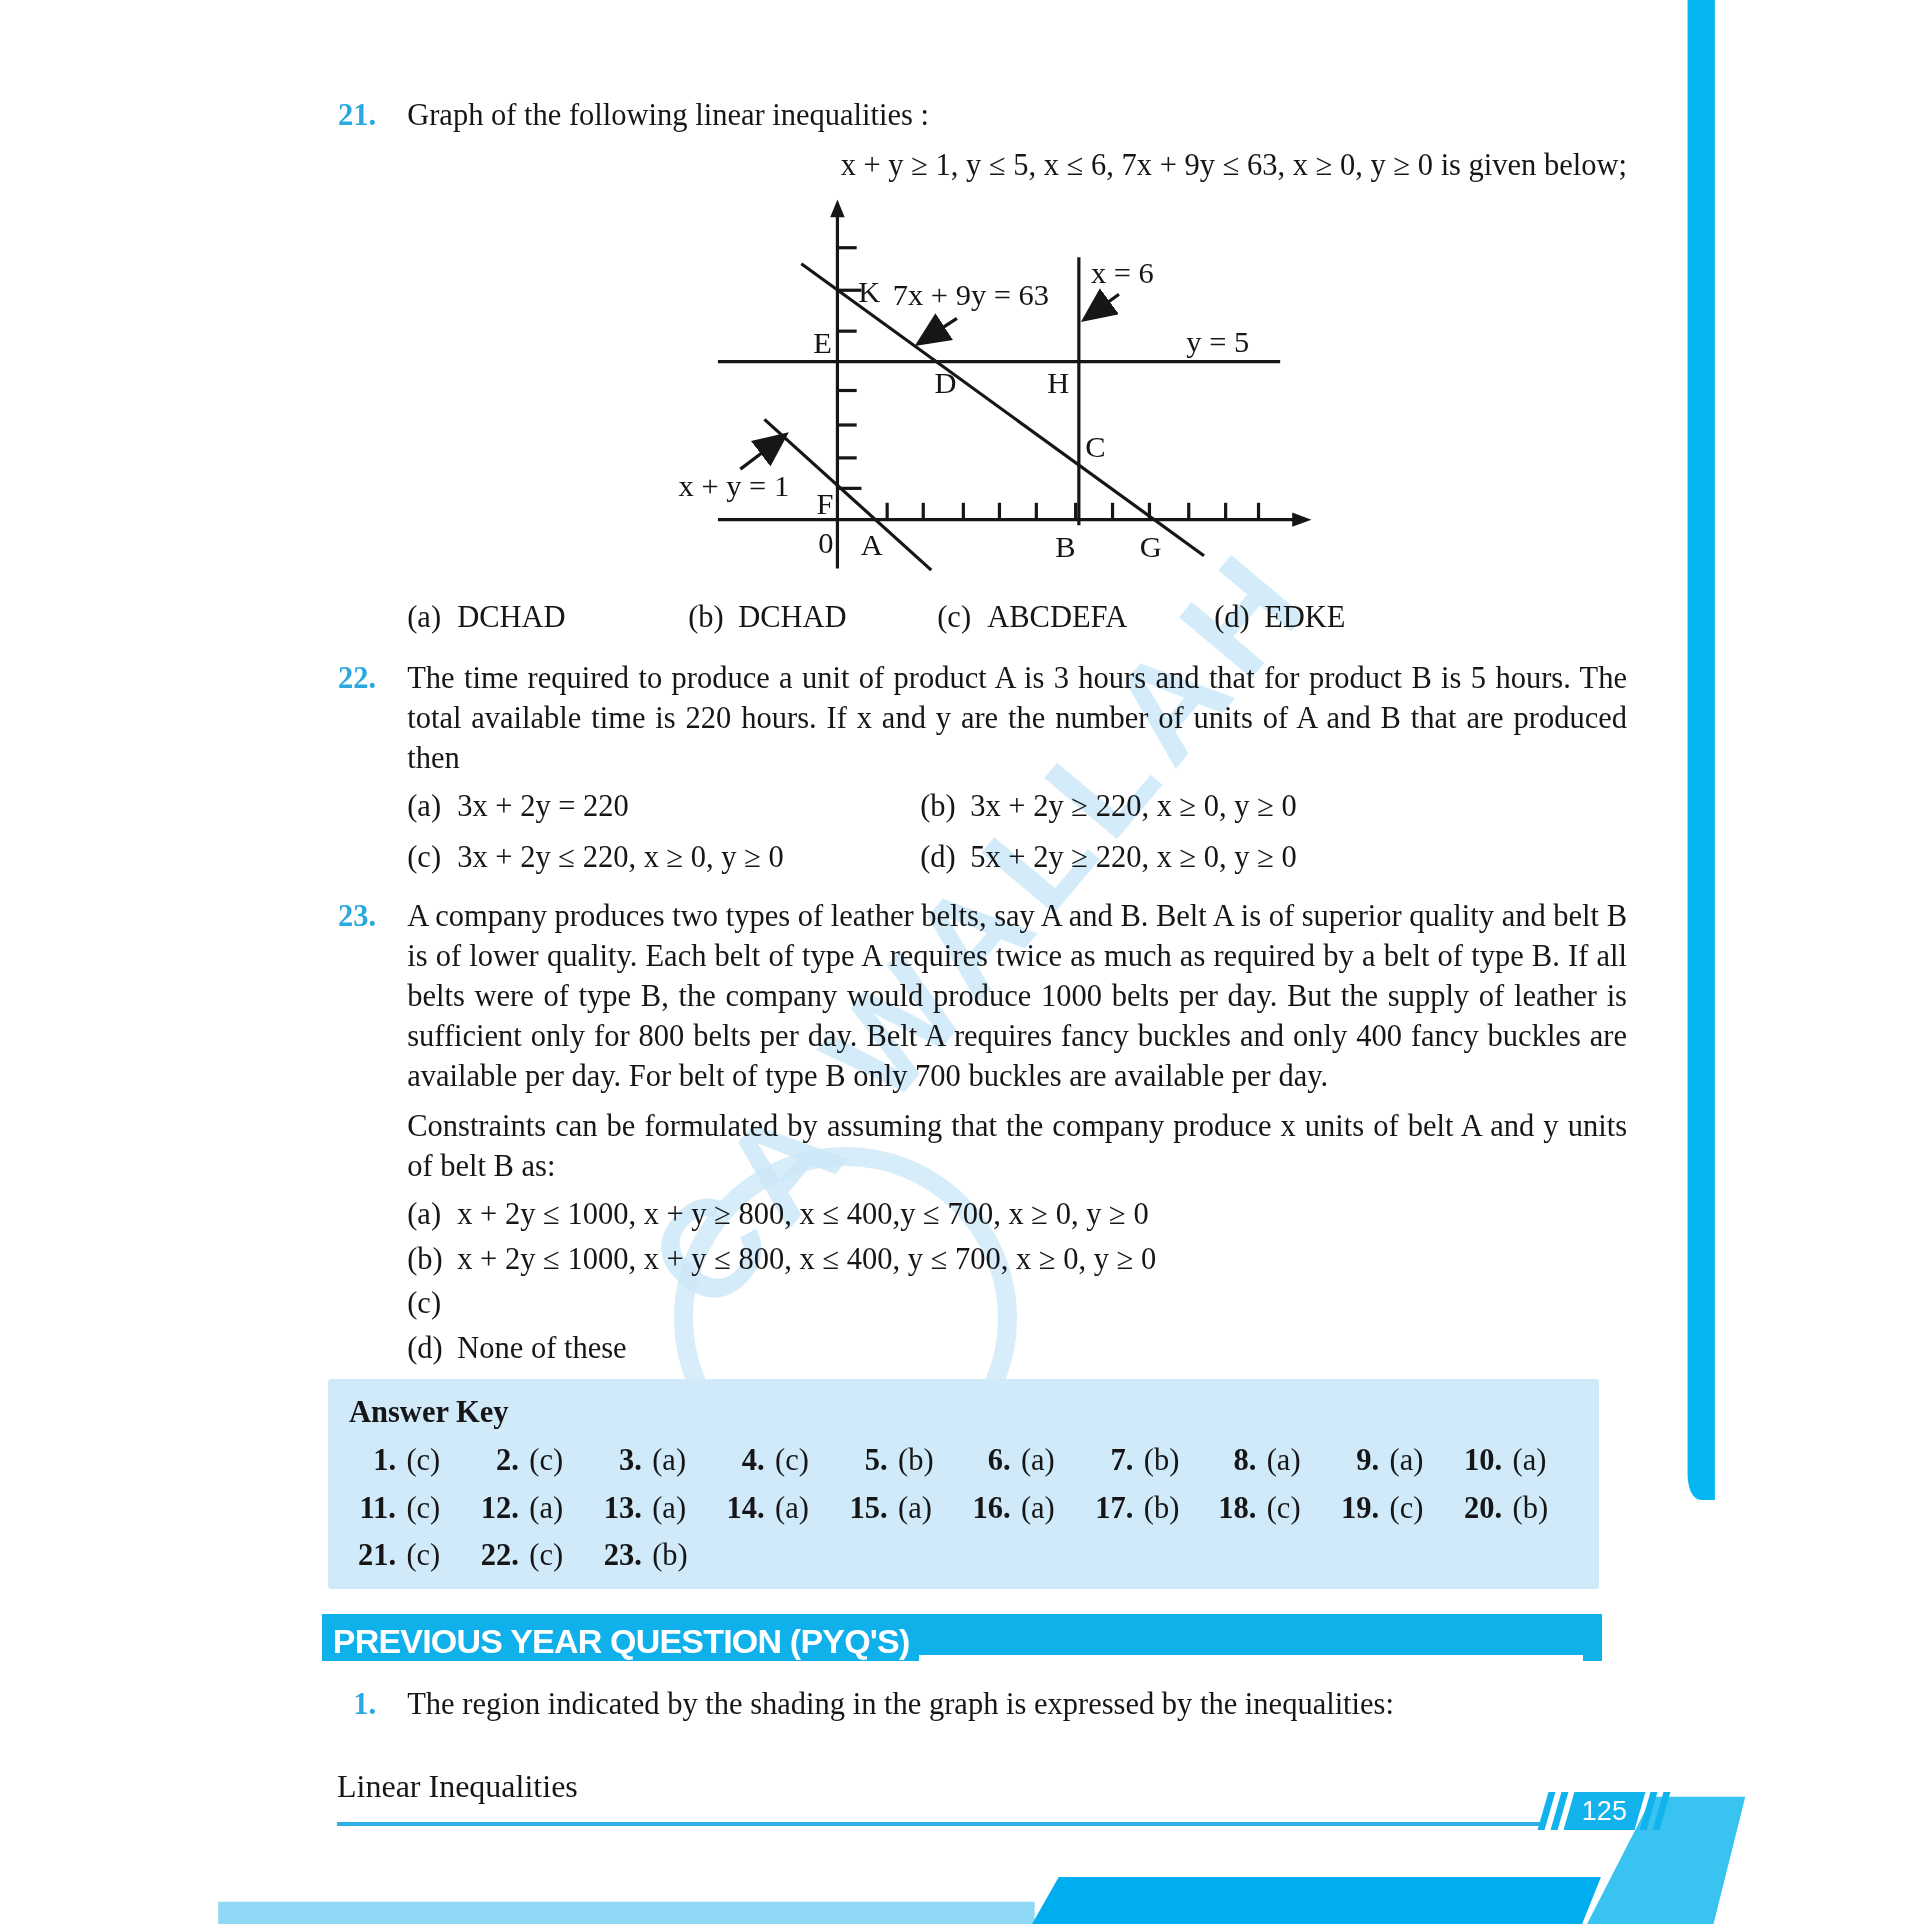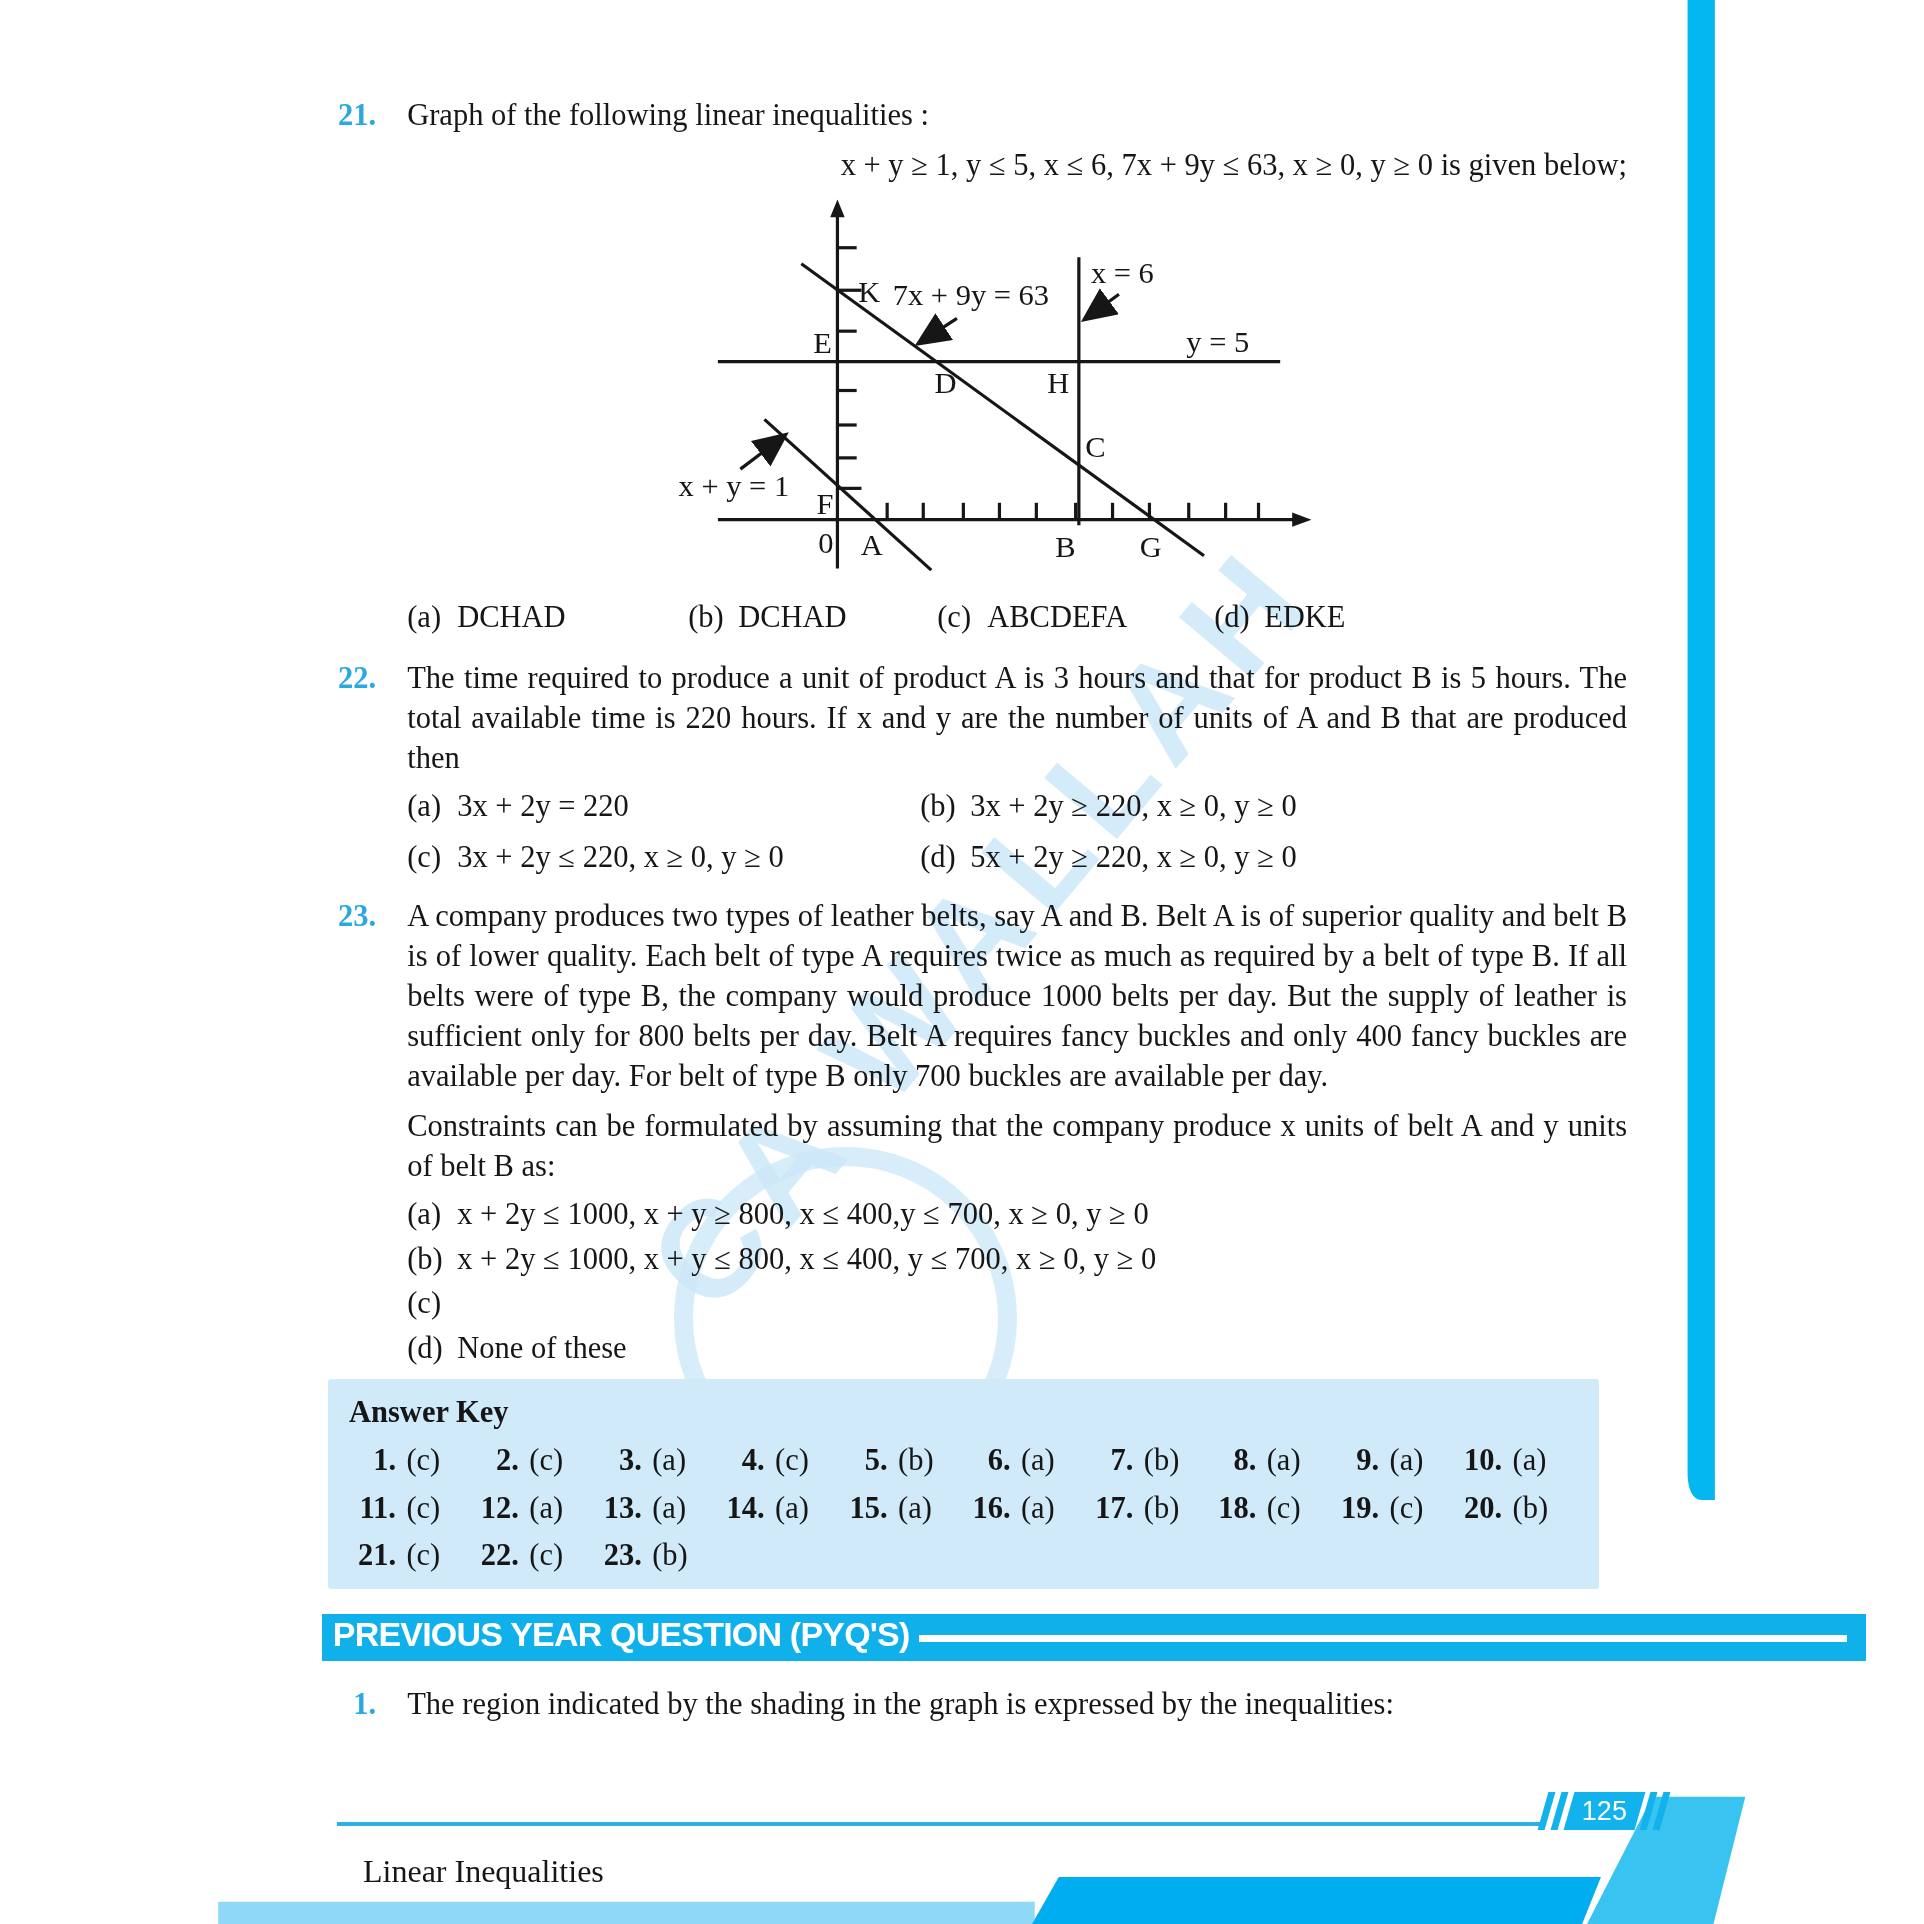--- a/index.html
+++ b/index.html
@@ -34,28 +34,28 @@
   .para { margin-top:9.6px; }
   
   .ak-box { margin-top:11.2px; width:1271px; box-sizing:border-box; background:#d0eafa;
     border-radius:3px; padding:13px 21px 14.4px 21px; }
   .ak-title { font-weight:bold; }
   .ak-grid { display:grid; grid-template-columns:repeat(10,1fr); row-gap:7.2px; margin-top:8px; }
   .ak-cell { display:flex; }
   .ak-n { flex:0 0 47px; text-align:right; font-weight:bold; }
   .ak-a { margin-left:10.4px; }
   
-  .banner { margin:25px 0 0 -6.4px; width:1544px; height:47px; background:#10b0ea;
-    display:flex; align-items:flex-start; padding-left:11.2px; box-sizing:border-box; }
+  .banner { margin:25px 0 0 -6.4px; width:1280px; height:47px; background:#10b0ea;
+    display:flex; align-items:flex-end; padding-left:11.2px; box-sizing:border-box; }
   .banner-text { font-family:"Liberation Sans", sans-serif; font-weight:bold; font-size:34px;
     color:#ffffff; letter-spacing:-0.8px; white-space:nowrap; }
   .banner::after { content:""; flex:1; height:6.4px; background:#ffffff; margin:21px 19px 0 9.6px; }
   .pyq-q { margin-top:22.5px; }
   
-  .footer-title { position:absolute; left:337px; top:1853px; font-size:32px; z-index:2;margin-left:26px; }
+  .footer-title { position:absolute; left:337px; top:1768px; font-size:32px; z-index:2; }
   .footer-rule { position:absolute; left:337px; top:1822px; width:1205px; height:4px; background:#2bb1e6; z-index:2; }
   .badge-row { position:absolute; left:1543px; top:1792px; height:38px; display:flex; gap:5.6px; z-index:2; }
   .stripe { width:7.2px; background:#12b2ec; transform:skewX(-16deg); }
   .badge { width:71px; background:#12b2ec; transform:skewX(-16deg); display:flex; align-items:center; justify-content:center; }
   .badge span { font-family:"Liberation Sans", sans-serif; font-size:27px; color:#ffffff; transform:skewX(16deg); }
 </style>
 </head>
 <body>
 
 <div class="page">

